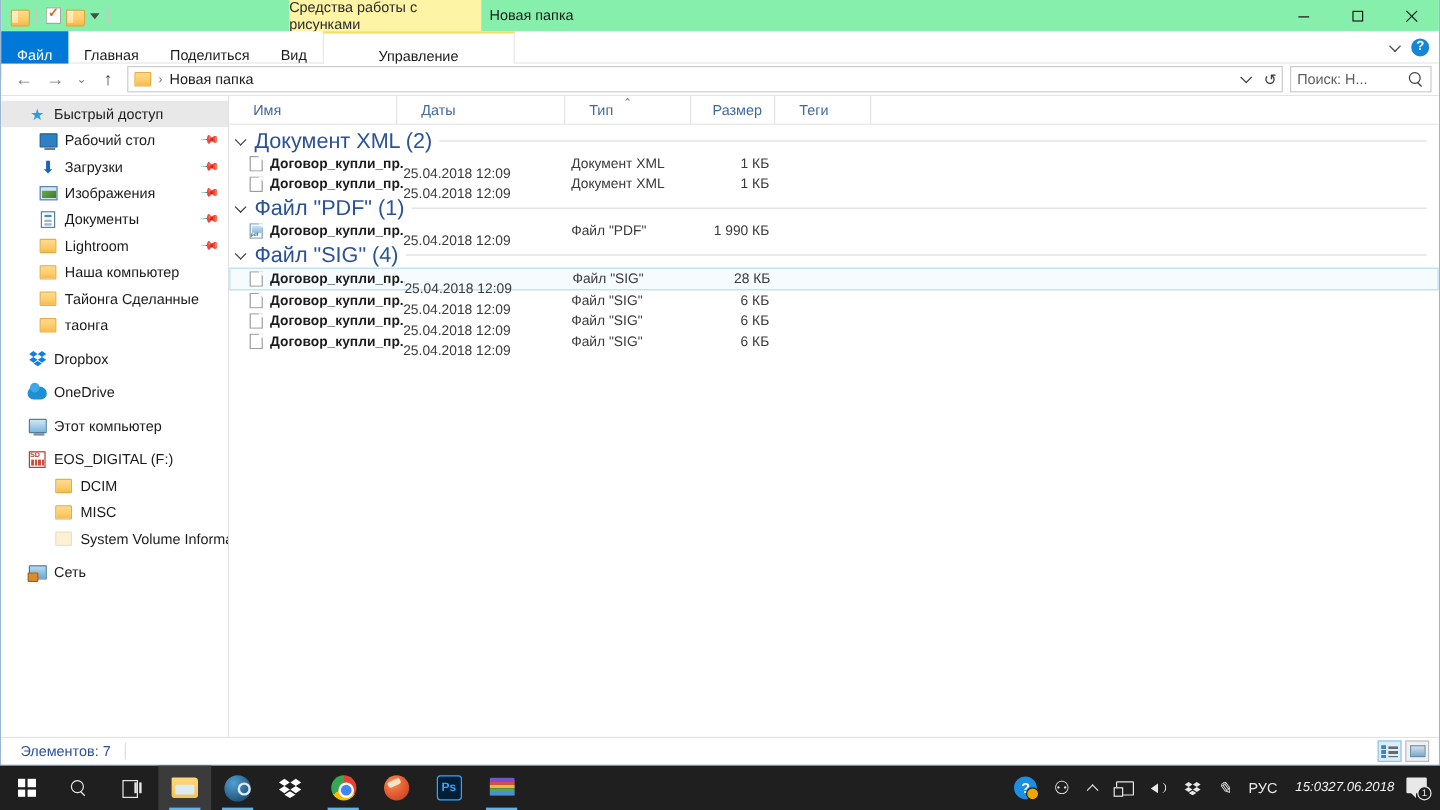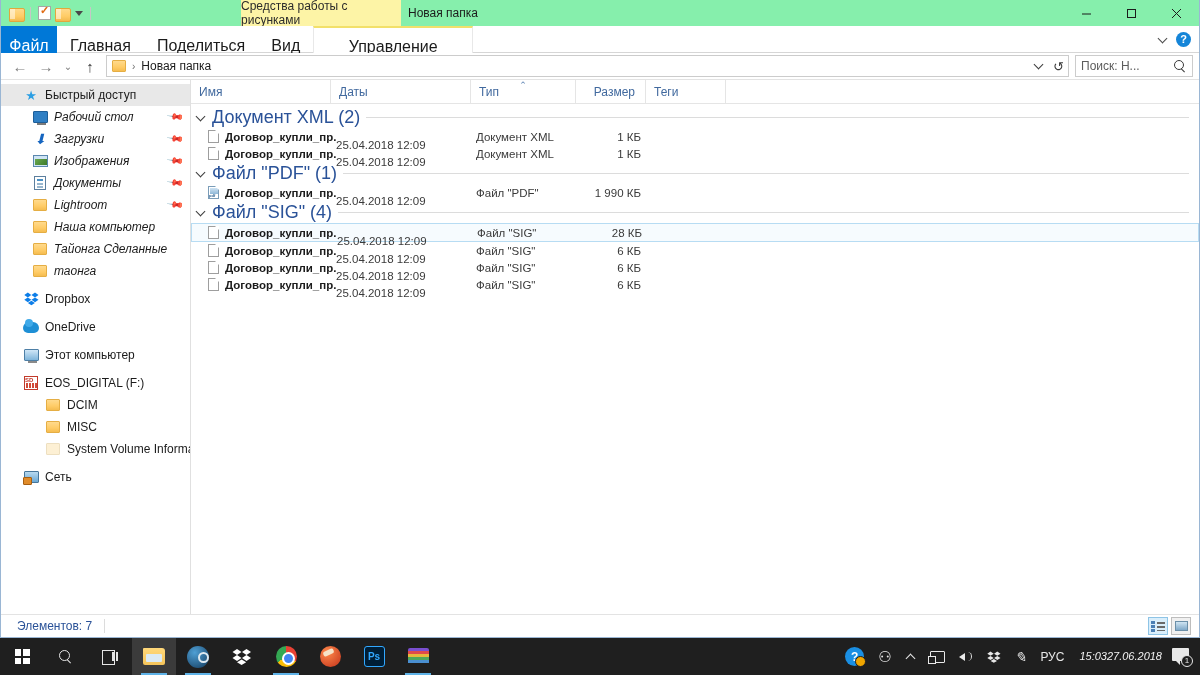--- a/index.html
+++ b/index.html
@@ -72,21 +72,21 @@
         font-size: 13px; color: #1b1b1b; }
   .wc svg { display:block; }
 
   
   .ribbon-tabs {
     height: 26px; display: flex; align-items: stretch; position: relative;
     background: #ffffff; flex: none;
   }
   .tab {
     display: flex; align-items: center; justify-content: center;
-    font-size: 16px; color: #1b1b1b; padding: 0 13px; height: 40px;
+    font-size: 12px; color: #1b1b1b; padding: 0 13px; height: 40px;
   }
   .tab.file { background: #0078d7; color: #fff; width: 56px; padding: 0; }
   .tab.ctx {
     width: 160px; padding: 0; border-top: 2px solid #f2e06a;
     border-left: 1px solid #e8e8e8; border-right: 1px solid #e8e8e8;
     background: #fff;
   }
   .ribbon-right {
     position: absolute; right: 0; top: 0; height: 26px;
     display: flex; align-items: center; gap: 8px; padding-right: 8px;
@@ -177,21 +177,21 @@
   .nav-item.selected { background: #e8e8e8; }
   .nav-item .ni-icon {
     width: 16px; height: 16px; margin-right: 6px; flex: none;
     display: flex; align-items: center; justify-content: center;
   }
   .nav-item .pin {
     position: absolute; right: 9px; top: 5px;
     font-size: 10px; color: #8c8c8c; transform: rotate(45deg);
   }
   .lvl0 { padding-left: 22px; }
-  .lvl1 { padding-left: 31px; font-style: italic; }
+  .lvl1 { padding-left: 31px; }
   .lvl2 { padding-left: 44px; }
   .nav-gap { height: 6px; }
 
   .star { color: #2b9ee3; font-size: 13px; }
   .fld {
     width: 14px; height: 12px; position: relative; display: inline-block;
   }
   .fld i {
     position: absolute; left: 0; top: 0; width: 14px; height: 12px;
     background: linear-gradient(180deg,#ffda8d 0%,#ffcc67 60%,#f5bc50 100%);
@@ -257,21 +257,21 @@
   
   .filepane {
     flex: 1; display: flex; flex-direction: column; min-width: 0; background: #fff;
   }
   .col-head {
     height: 24px; display: flex; align-items: stretch; flex: none;
     border-bottom: 1px solid #e5e5e5; background: #fff;
   }
   .col {
     font-size: 12px; color: #41699e; display: flex; align-items: center;
-    padding-left: 8px; border-right: 1px solid #e5e5e5; position: relative;
+    padding-left: 20px; border-right: 1px solid #e5e5e5; position: relative;
     height: 24px;
   }
   .col .sortmark {
     position: absolute; left: 50%; top: 0px; font-size: 9px; color: #5a81b3;
     transform: translateX(-50%);
   }
   .c-name { width: 140px; }
   .c-date { width: 140px; }
   .c-type { width: 105px; }
   .c-size { width: 70px; justify-content: flex-end; padding-right: 10px; padding-left: 0; }

